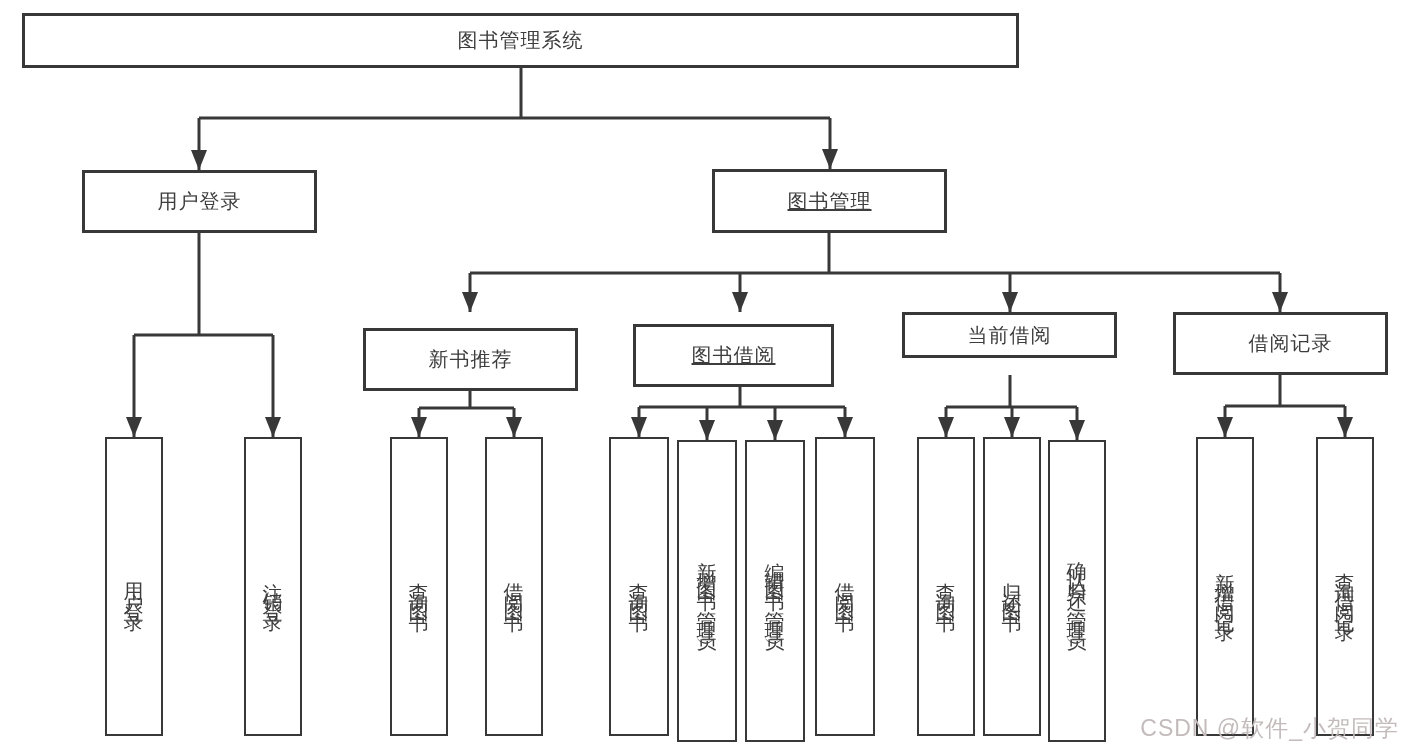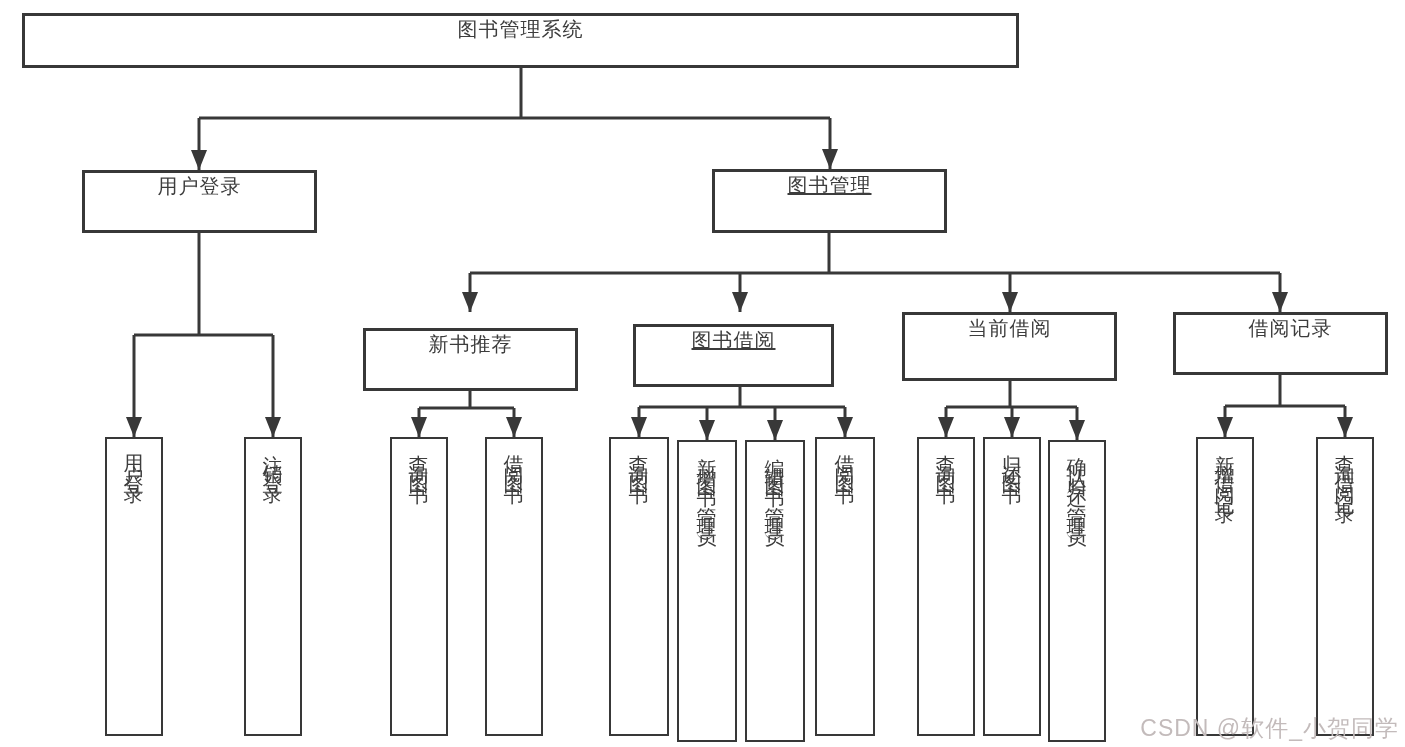--- a/index.html
+++ b/index.html
@@ -16,21 +16,21 @@
     left: 0; top: 0;
     width: 1405px; height: 747px;
     pointer-events: none;
   }
   .node {
     position: absolute;
     box-sizing: border-box;
     border: 3px solid #383838;
     background: #ffffff;
     display: flex;
-    align-items: flex-start;
+    align-items: center;
     justify-content: center;
     color: #3d3d3d;
   }
   .h-label {
     font-size: 20px;
     letter-spacing: 1px;
     white-space: nowrap;
   }
   .leaf {
     border-width: 2.5px;
@@ -42,21 +42,21 @@
     line-height: 1;
     letter-spacing: 10px;
     white-space: nowrap;
   }
   
   .n-root  { left: 22px;  top: 13px;  width: 997px; height: 55px; }
   .n-l2a   { left: 82px;  top: 170px; width: 235px; height: 63px; }
   .n-l2b   { left: 712px; top: 169px; width: 235px; height: 64px; text-decoration: underline; }
   .n-l3a   { left: 363px; top: 328px; width: 215px; height: 63px; }
   .n-l3b   { left: 633px; top: 324px; width: 201px; height: 63px; text-decoration: underline; }
-  .n-l3c   { left: 902px; top: 312px; width: 215px; height: 69px; }
+  .n-l3c   { left: 902px; top: 312px; width: 215px; height: 46px; }
   .n-l3d   { left: 1173px;top: 312px; width: 215px; height: 63px; padding-left: 20px; }
   .n-leaf0  { left: 105px;  top: 437px; width: 58px; height: 299px; }
   .n-leaf1  { left: 244px;  top: 437px; width: 58px; height: 299px; }
   .n-leaf2  { left: 390px;  top: 437px; width: 58px; height: 299px; }
   .n-leaf3  { left: 485px;  top: 437px; width: 58px; height: 299px; }
   .n-leaf4  { left: 609px;  top: 437px; width: 60px; height: 299px; }
   .n-leaf5  { left: 677px;  top: 440px; width: 60px; height: 302px; }
   .n-leaf6  { left: 745px;  top: 440px; width: 60px; height: 302px; }
   .n-leaf7  { left: 815px;  top: 437px; width: 60px; height: 299px; }
   .n-leaf8  { left: 917px;  top: 437px; width: 58px; height: 299px; }

